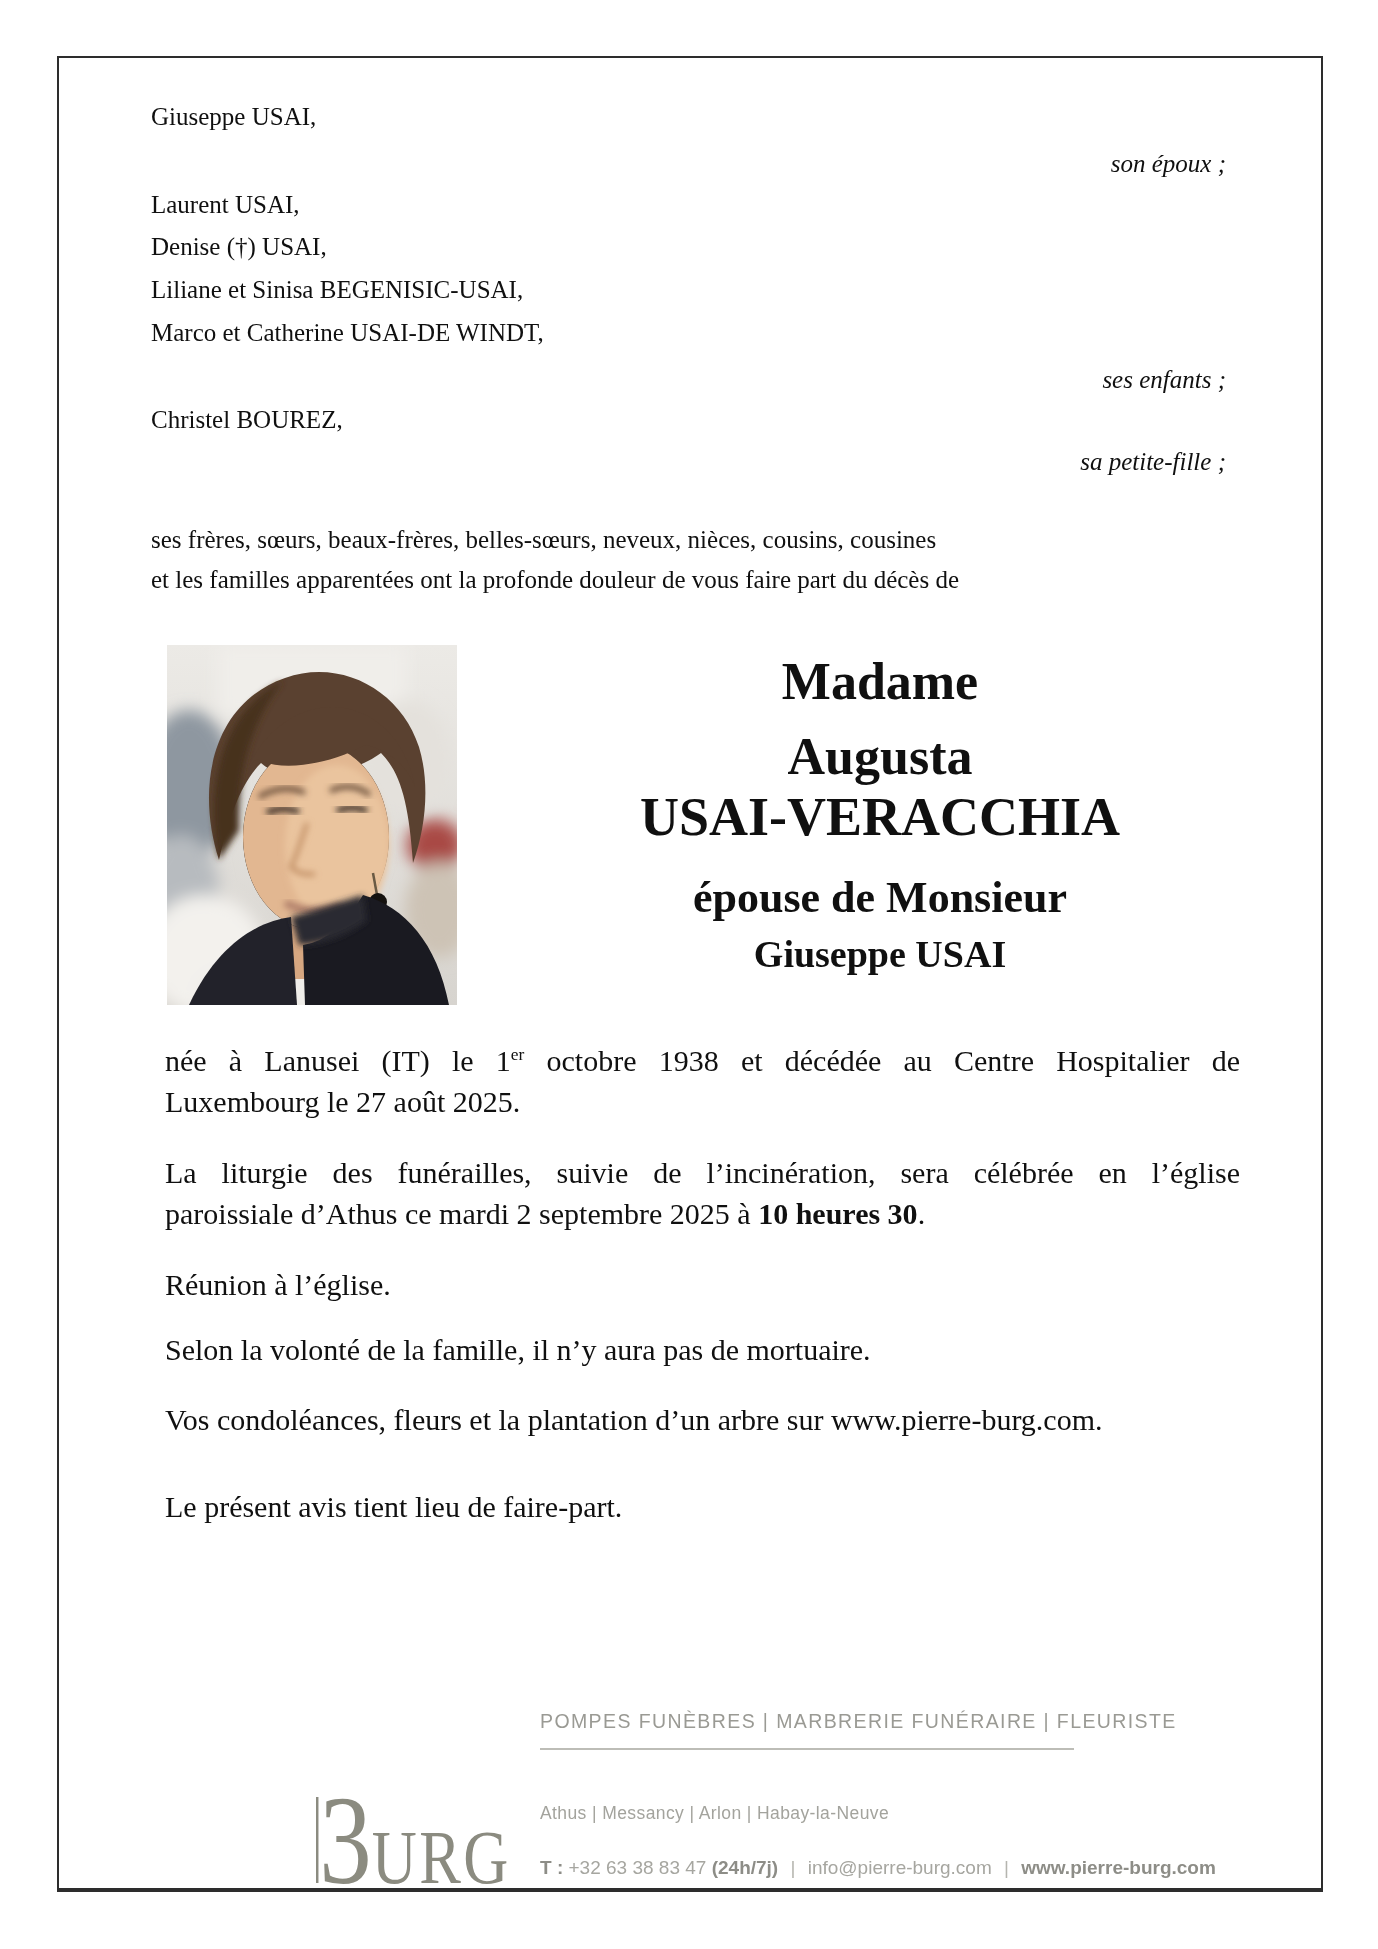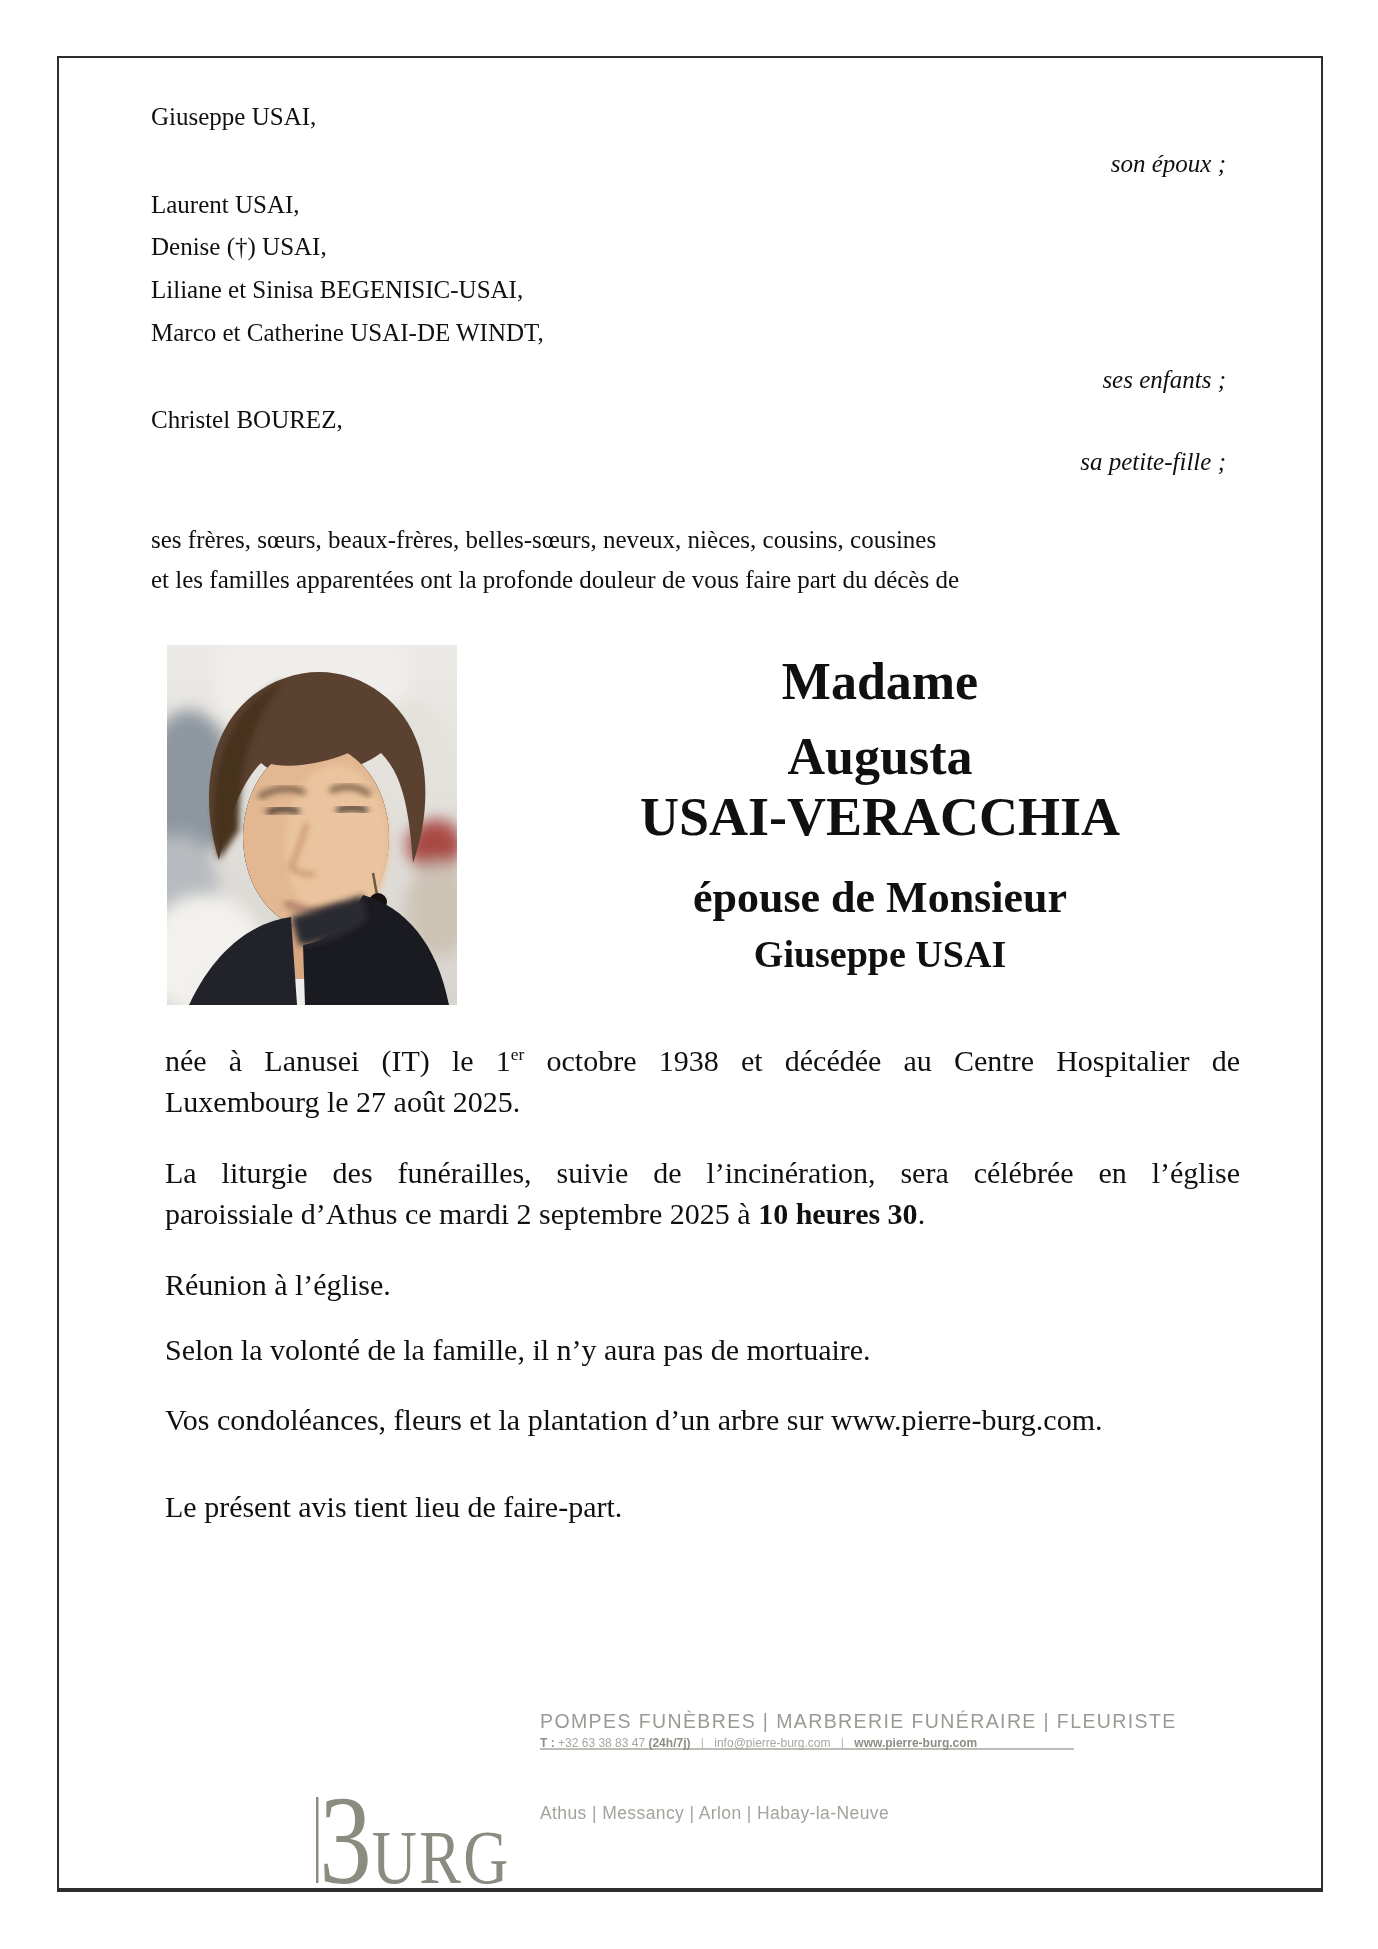--- a/index.html
+++ b/index.html
@@ -52,21 +52,21 @@
   
   .logo {position:absolute; left:316px; top:1797px; line-height:0; color:#8b8b80;
          transform:scaleX(0.82); transform-origin:left bottom; white-space:nowrap;}
   .logo-bar {display:inline-block; width:3px; height:86px; background:#8b8b80; vertical-align:baseline; margin-right:1px;}
   .logo-mark {font-family:"Liberation Serif", serif; font-size:128px; vertical-align:baseline;}
   .logo-rest {font-family:"Liberation Serif", serif; font-size:76px; letter-spacing:3px; vertical-align:baseline;}
 
   .fcol {position:absolute; left:540px; width:534px; font-family:"Liberation Sans", sans-serif; white-space:nowrap;}
   .services {top:1708px; font-size:19.5px; letter-spacing:1.4px; color:#9a9a94; line-height:26px;}
   .frule {position:absolute; left:540px; top:1748px; width:534px; height:2px; background:#bdbdb7;}
-  .contact {top:1731px; font-size:12px; color:#a6a6a0; line-height:25px;}
+  .contact {top:1855px; font-size:19px; color:#a6a6a0; line-height:25px;}
   .contact .bold {color:#8d8d87; font-weight:bold;}
   .contact .sep {color:#b5b5af; margin:0 7px;}
   .cities {top:1801px; font-size:17.5px; color:#a3a39d; line-height:25px; letter-spacing:0.4px;}
 </style>
 </head>
 <body>
 
 <div class="page">
   <div class="frame"></div>
 

